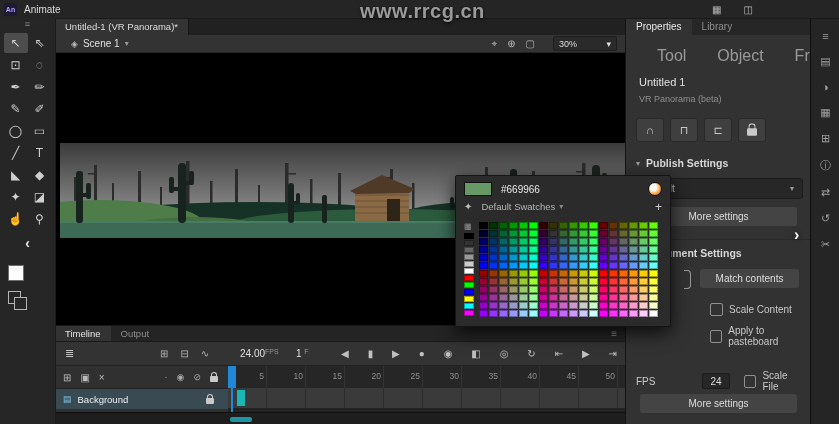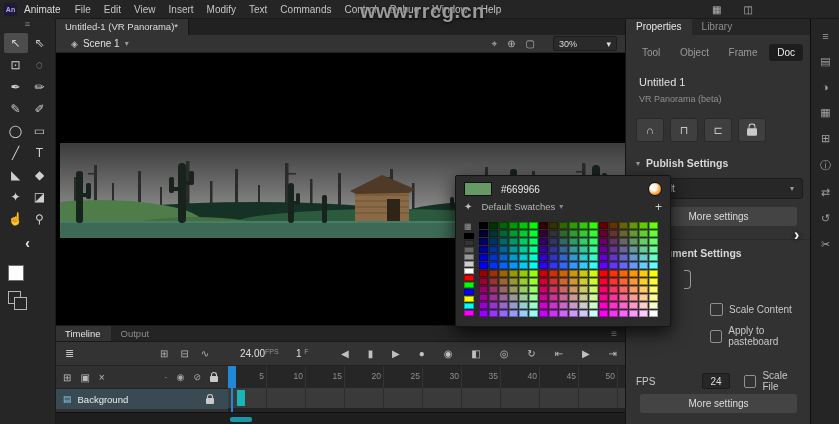--- a/index.html
+++ b/index.html
@@ -69,21 +69,21 @@
   #pal-left .pcell{width:10px;height:6px;}
   #pal-main{display:grid;grid-template-columns:repeat(18,9px);grid-auto-rows:7px;gap:1px;}
   .pcell{outline:1px solid rgba(0,0,0,.35);outline-offset:-1px;}
 
   
   #props{left:625px;top:18px;width:185px;height:406px;background:#323232;border-left:1px solid #141414;}
   #ptabs{height:17px;background:#262626;display:flex;}
   .ptab{padding:0 10px;display:flex;align-items:center;font-size:10px;color:#8d8d8d;}
   .ptab.active{background:#323232;color:#e8e8e8;}
   #subtabs{position:absolute;top:26px;left:8px;right:8px;display:flex;justify-content:space-between;align-items:center;}
-  .stab{color:#9a9a9a;font-size:10px;padding:3px 8px;border-radius:3px;}
+  .stab{color:#9a9a9a;font-size:16px;padding:3px 8px;border-radius:3px;margin-left:15px;}
   .stab.active{background:#1d1d1d;color:#eee;}
   #doc-name{position:absolute;top:58px;left:13px;font-size:11px;color:#e0e0e0;}
   #doc-sub{position:absolute;top:76px;left:13px;font-size:9px;color:#8f8f8f;}
   #toggles{position:absolute;top:100px;left:10px;display:flex;gap:6px;}
   .tgl{width:26px;height:22px;background:#3f3f3f;border:1px solid #292929;border-radius:3px;display:flex;align-items:center;
       justify-content:center;color:#c8c8c8;font-size:11px;}
   .sec-head{position:absolute;left:10px;display:flex;align-items:center;gap:6px;color:#d8d8d8;font-size:10.5px;font-weight:bold;}
   .sec-head .ch{color:#9a9a9a;font-size:8px;font-weight:normal;}
   #preset-select{position:absolute;top:160px;left:8px;right:8px;height:19px;background:#272727;border:1px solid #1b1b1b;
       border-radius:3px;display:flex;align-items:center;padding:0 8px;font-size:10px;color:#ccc;}
@@ -151,33 +151,20 @@
   #hscroll{position:absolute;left:175px;bottom:3px;width:22px;height:5px;border-radius:2px;background:#1d96a5;}
 </style>
 </head>
 <body>
 
 <div id="app">
 
   <div id="topbar" class="abs">
     <div id="animate-logo">An</div>
     <span id="appname">Animate</span>
-    <div id="menus">
-        <span class="menu-item">File</span>
-        <span class="menu-item">Edit</span>
-        <span class="menu-item">View</span>
-        <span class="menu-item">Insert</span>
-        <span class="menu-item">Modify</span>
-        <span class="menu-item">Text</span>
-        <span class="menu-item">Commands</span>
-        <span class="menu-item">Control</span>
-        <span class="menu-item">Debug</span>
-        <span class="menu-item">Window</span>
-        <span class="menu-item">Help</span>
-      </div>
     <div id="topbar-right">
         <span>▦</span>
         <span>◫</span>
       </div>
   </div>
 
   <div id="watermark" class="abs">www.rrcg.cn</div>
 
   <div id="toolbar" class="abs">
     <div id="toolbar-menu">≡</div>
@@ -632,20 +619,21 @@
       <span>Default</span>
       <span class="ch">▾</span>
     </div>
     <div class="pbtn" style="top:189px;">More settings</div>
     <div id="props-divider"></div>
     <div class="sec-head" style="top:229px;">
       <span class="ch">▾</span>
       <span>Document Settings</span>
     </div>
     <div id="link-icon"></div>
+    <div class="pbtn" id="match-btn">Match contents</div>
     <div class="cbrow" style="top:285px;">
       <span class="cb"></span>
       <span>Scale Content</span>
     </div>
     <div class="cbrow" style="top:307px;">
       <span class="cb"></span>
       <span>Apply to pasteboard</span>
     </div>
     <div id="fps-row">
       <span>FPS</span>

